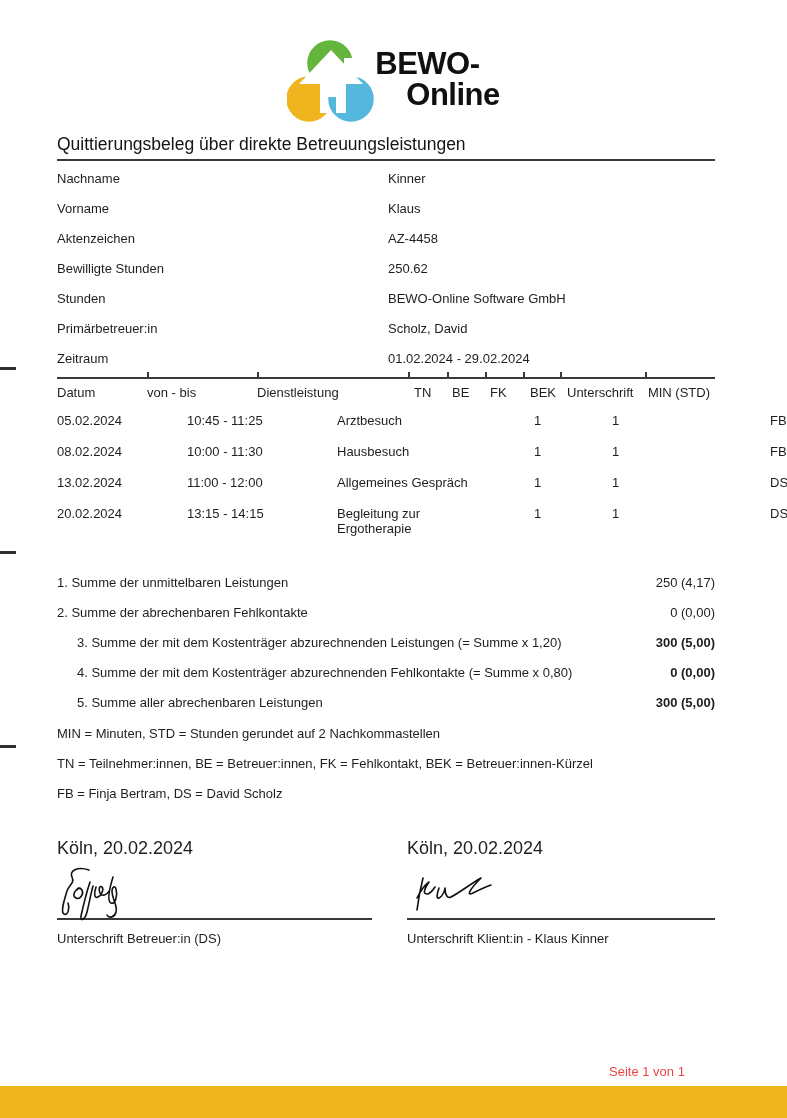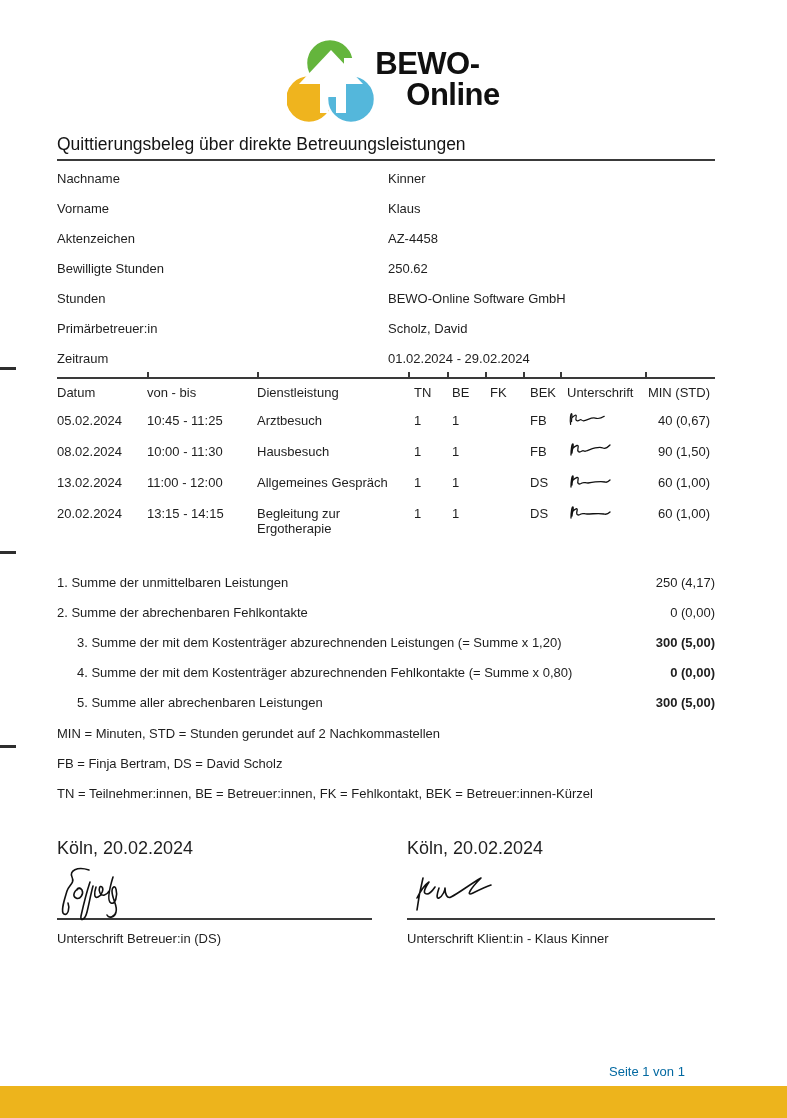--- a/index.html
+++ b/index.html
@@ -43,21 +43,21 @@
   .c1 { width:90px;  flex:none; }
   .c2 { width:110px; flex:none; }
   .c3 { width:151px; flex:none; padding-right:8px; }
   .c4 { width:39px;  flex:none; padding-left:6px; }
   .c5 { width:38px;  flex:none; padding-left:5px; }
   .c6 { width:38px;  flex:none; padding-left:5px; }
   .c7 { width:37px;  flex:none; padding-left:7px; }
   .c8 { width:85px;  flex:none; padding-left:7px; }
   .c9 { width:65px;  flex:none; text-align:right; }
   .sig-cell { padding-top:4px !important; }
-  .trow.body { height:31px; }
+  .trow.body { height:31px;gap:40px; }
   .trow.body.tall { height:46px; }
 
   
   .summary { margin-top:23px; }
   .sum-row { display:flex; height:30px; align-items:center; font-size:13px; }
   .sum-label { flex:1; }
   .sum-value { text-align:right; }
   .sum-row.bold { font-weight:700;margin-left:20px; }
 
   .footnotes { margin-top:1px; }
@@ -67,21 +67,21 @@
   .sig-section { margin-top:30px; display:flex; }
   .sig-block.left  { width:315px; flex:none; }
   .sig-spacer { width:35px; flex:none; }
   .sig-block.right { width:308px; flex:none; }
   .sig-date { font-size:18px; height:16px; }
   .sig-area { position:relative; height:66px; border-bottom:2px solid #3a3a3a; }
   .sig-area svg { position:absolute; left:0; bottom:-8px; }
   .sig-label { font-size:13px; margin-top:11px; }
 
   
-  .page-num { position:absolute; top:1064px; left:609px; font-size:13px; color:#0369a1; }
+  .page-num { position:absolute; top:1064px; left:609px; font-size:13px; color:#ef4444; }
   .footer-bar { position:absolute; left:0; bottom:0; width:100%; height:32px; }
 
   .sig-stroke { fill:none; stroke:#111; stroke-linecap:round; stroke-linejoin:round; }
 </style>
 </head>
 <body>
 
 <div class="page">
 
   <div class="fold-mark m1"></div>
@@ -249,22 +249,22 @@
         <div class="sum-value">0 (0,00)</div>
       </div>
       <div class="sum-row bold">
         <div class="sum-label" style="font-weight:400">5. Summe aller abrechenbaren Leistungen</div>
         <div class="sum-value">300 (5,00)</div>
       </div>
     </div>
 
     <div class="footnotes">
       <div class="fn-row">MIN = Minuten, STD = Stunden gerundet auf 2 Nachkommastellen</div>
+      <div class="fn-row">TN = Teilnehmer:innen, BE = Betreuer:innen, FK = Fehlkontakt, BEK = Betreuer:innen-Kürzel</div>
       <div class="fn-row">FB = Finja Bertram, DS = David Scholz</div>
-      <div class="fn-row">TN = Teilnehmer:innen, BE = Betreuer:innen, FK = Fehlkontakt, BEK = Betreuer:innen-Kürzel</div>
     </div>
 
     <div class="sig-section">
       <div class="sig-block left">
         <div class="sig-date">Köln, 20.02.2024</div>
         <div class="sig-area">
           <svg width="130" height="64" viewBox="0 0 130 64">
             <path class="sig-stroke" stroke-width="1.6" d="M32 8 C20 4 12 9 15 15 C18 21 12 23 10 29 C8 36 3 50 7 52 C11 54 13 46 11 41 M23 26 C17 28 15 34 19 36 C23 38 27 32 25 28 C23 25 20 26 20 28 M33 20 C29 32 26 45 24 54 C23 60 28 58 30 50 C32 42 34 31 36 24 M39 25 C37 31 37 37 41 35 C45 33 47 27 45 25 C43 23 41 27 43 31 C45 35 50 33 52 29 M56 15 C52 28 50 39 54 41 C58 43 61 34 59 27 C58 23 55 25 55 29 C55 37 61 44 59 50 C58 55 52 57 50 53"></path>
           </svg>
         </div>

